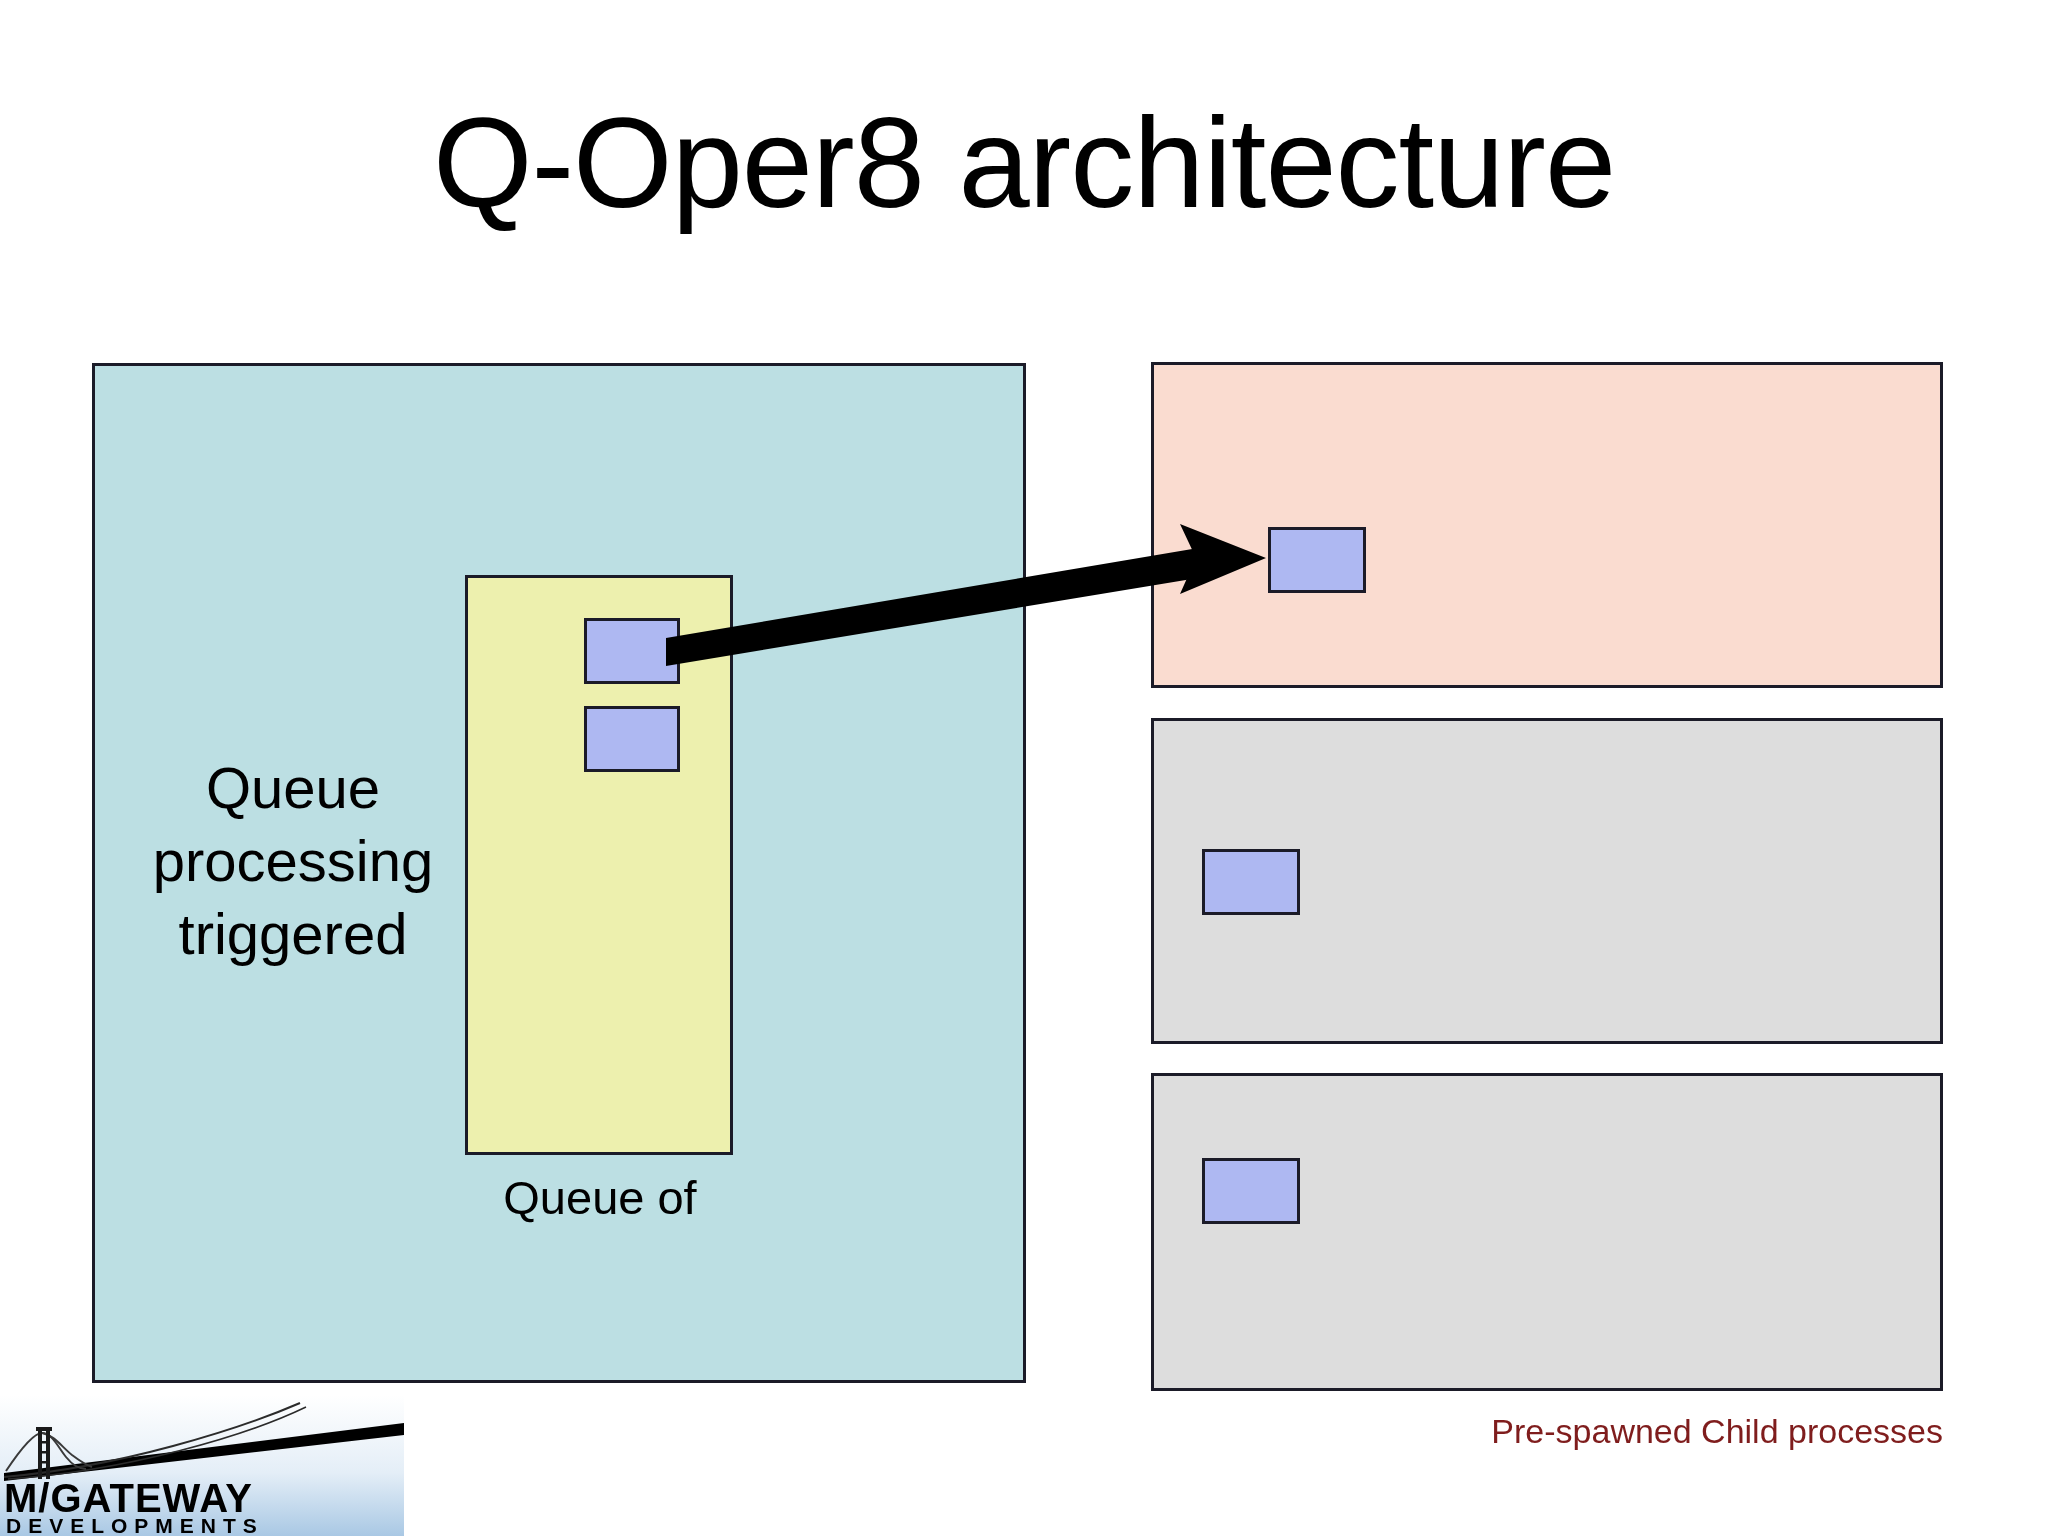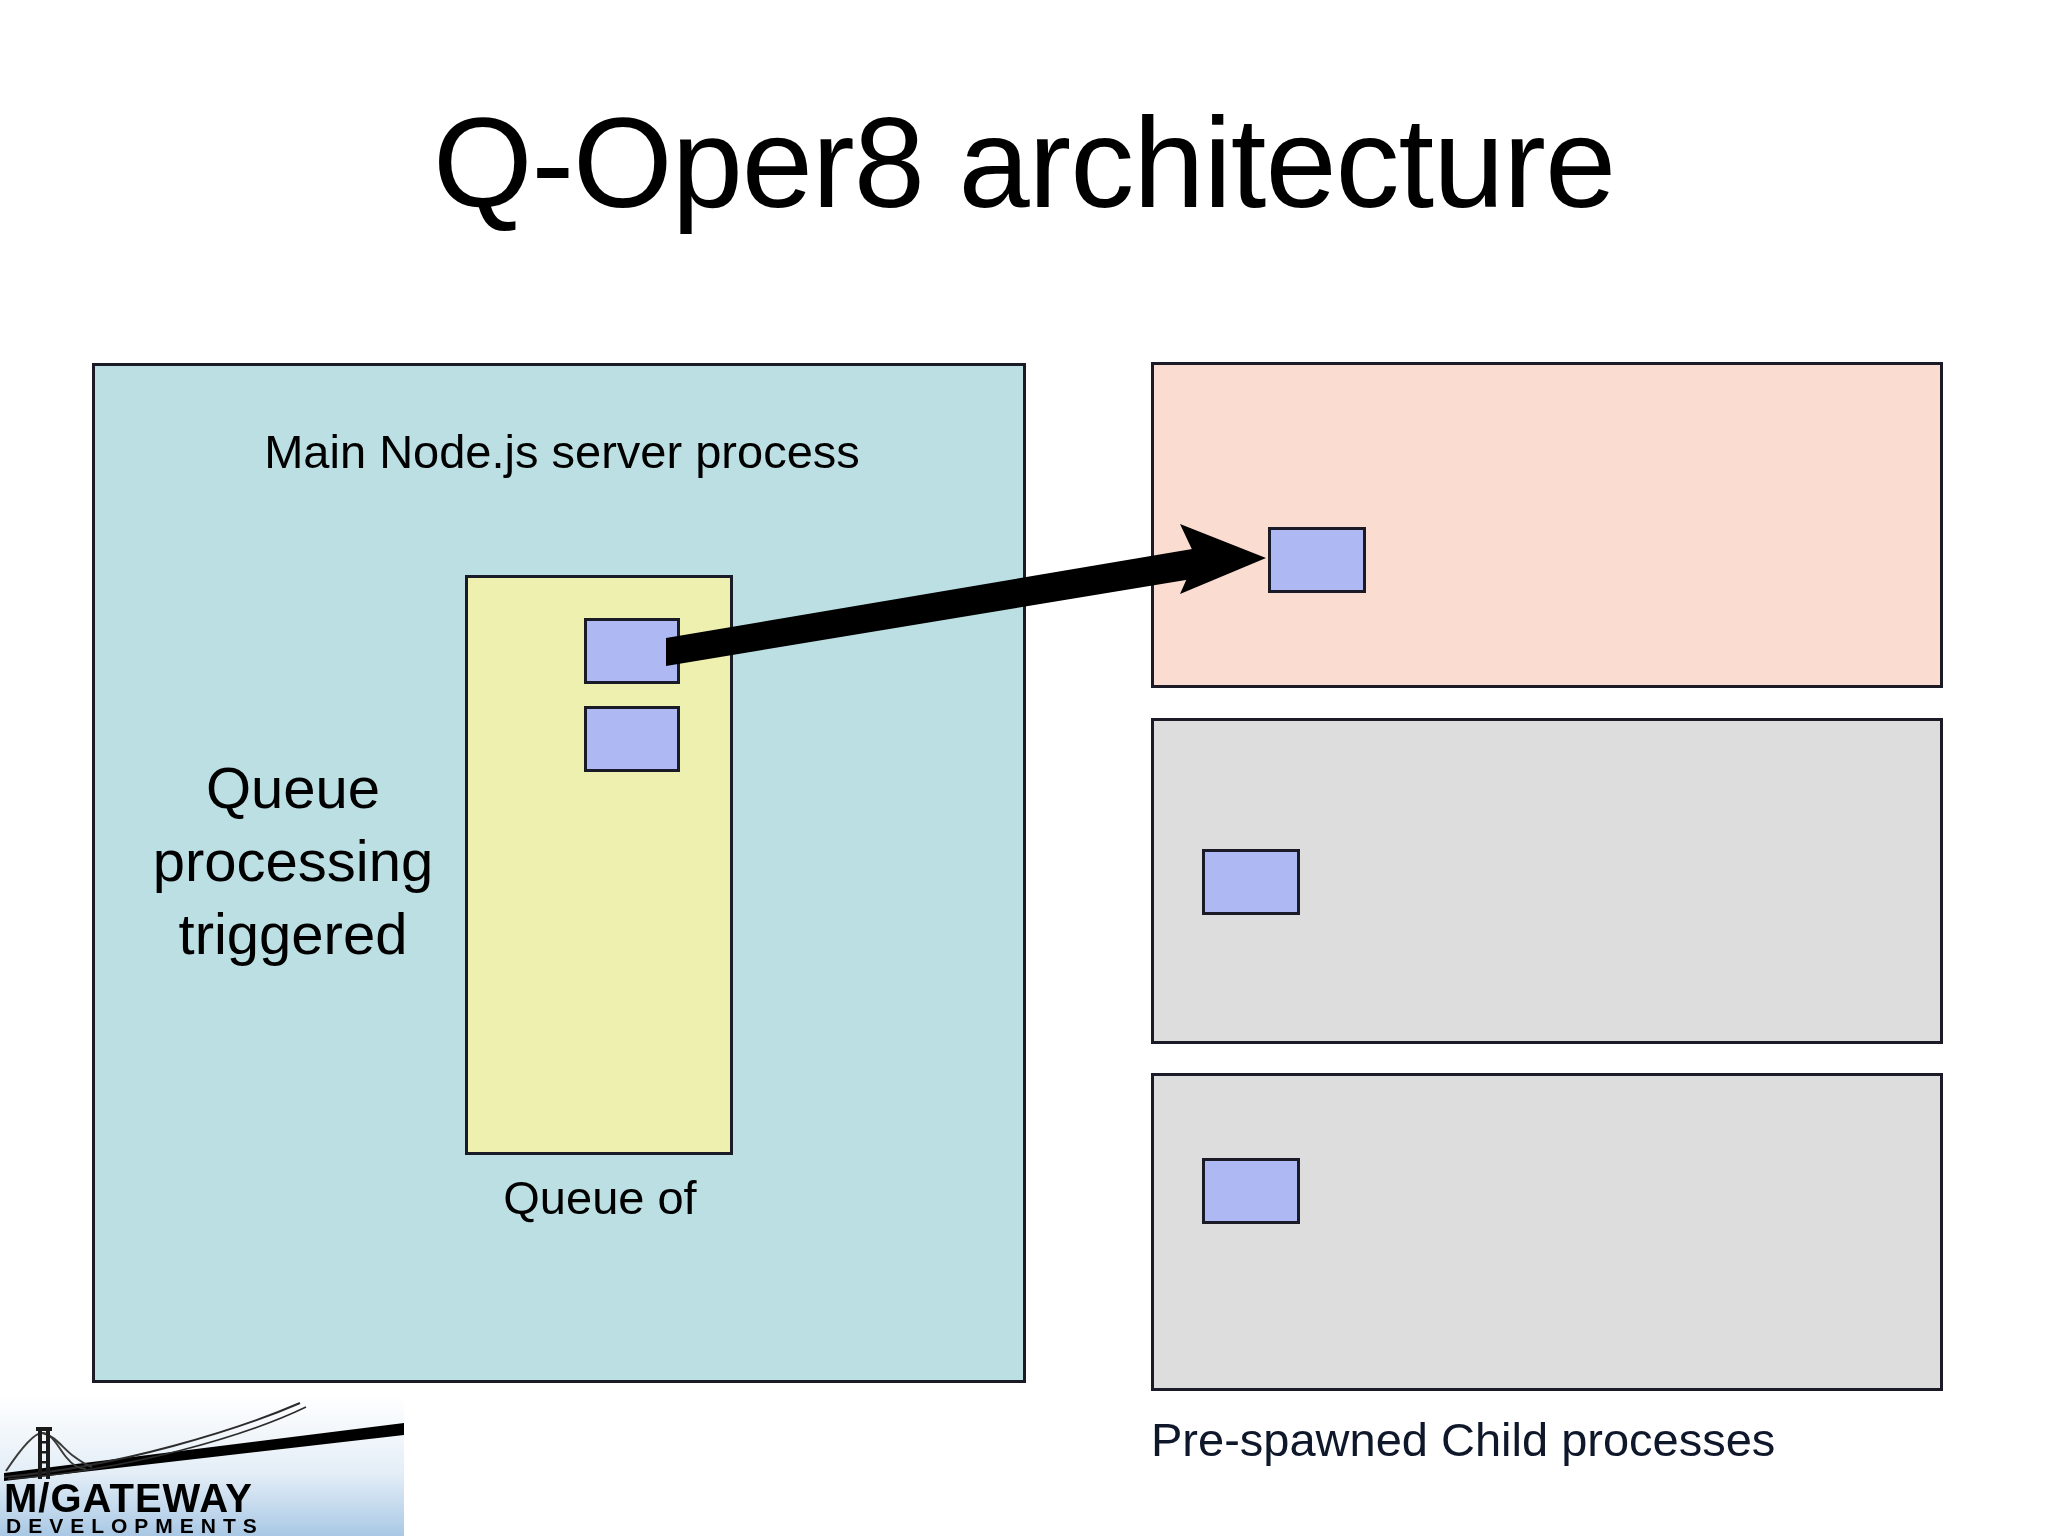--- a/index.html
+++ b/index.html
@@ -138,23 +138,23 @@
   #child-object-1 { left: 114px; top: 162px; }
   #child-object-2 { left: 48px;  top: 128px; }
   #child-object-3 { left: 48px;  top: 82px;  }
 
   
   #child-processes-caption {
     position: absolute;
     left: 1151px;
     top: 1412px;
     width: 792px;
-    text-align: left;
-    font-size: 47px;
-    color: #0f172a;
+    text-align: right;
+    font-size: 34px;
+    color: #7f1d1d;
     white-space: nowrap;
   }
 
   
   #flow-arrow {
     position: absolute;
     left: 640px;
     top: 520px;
     width: 660px;
     height: 160px;
@@ -173,21 +173,20 @@
 </style>
 </head>
 <body>
 
 <div id="slide">
 
   <div id="slide-title">Q-Oper8 architecture</div>
 
   <div class="panel" id="main-process-panel">
 
-    <div id="main-process-label">Main Node.js server process</div>
 
     <div id="queue-trigger-label">
       <div>Queue</div>
       <div>processing</div>
       <div>triggered</div>
     </div>
 
     <div id="queue-box">
       <div class="request-object" id="request-object-1"></div>
       <div class="request-object" id="request-object-2"></div>

